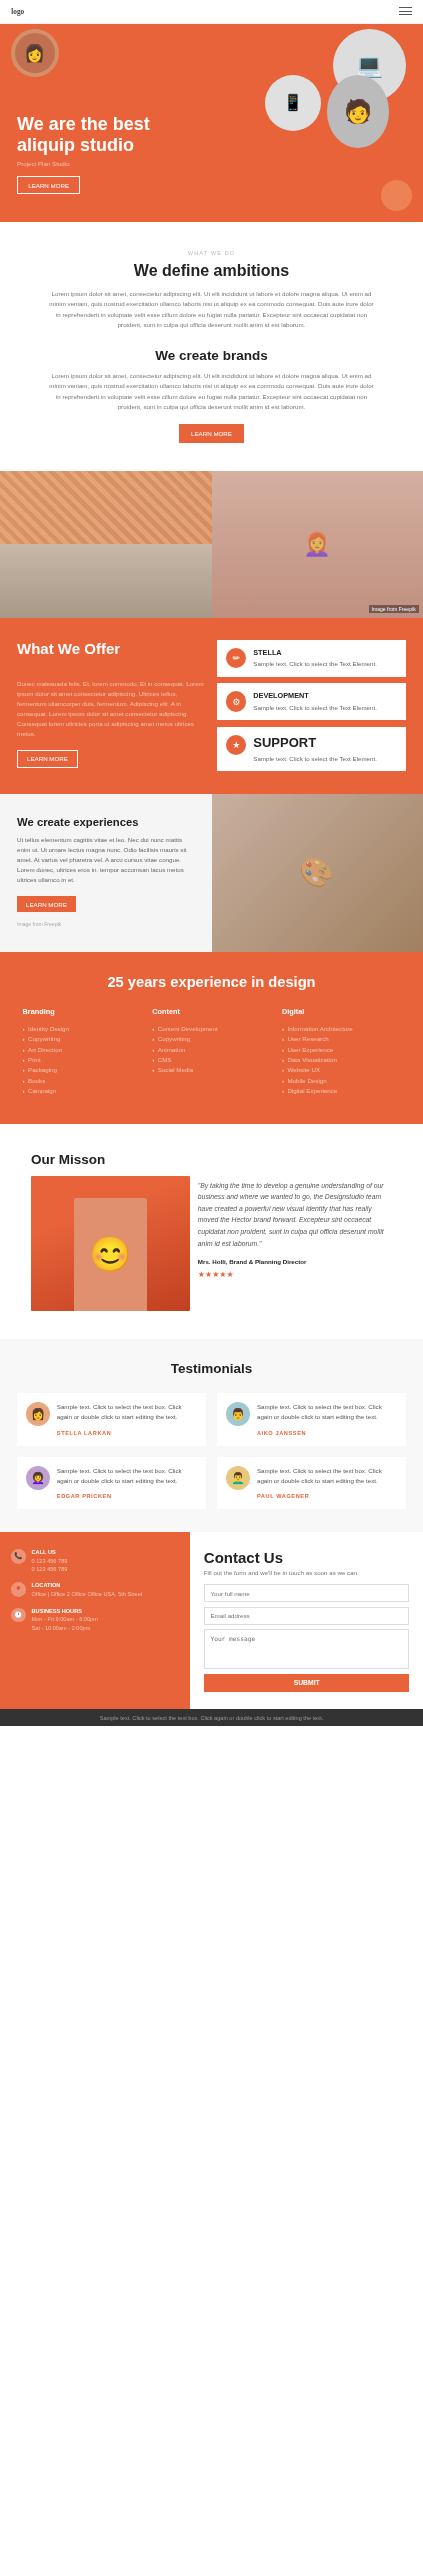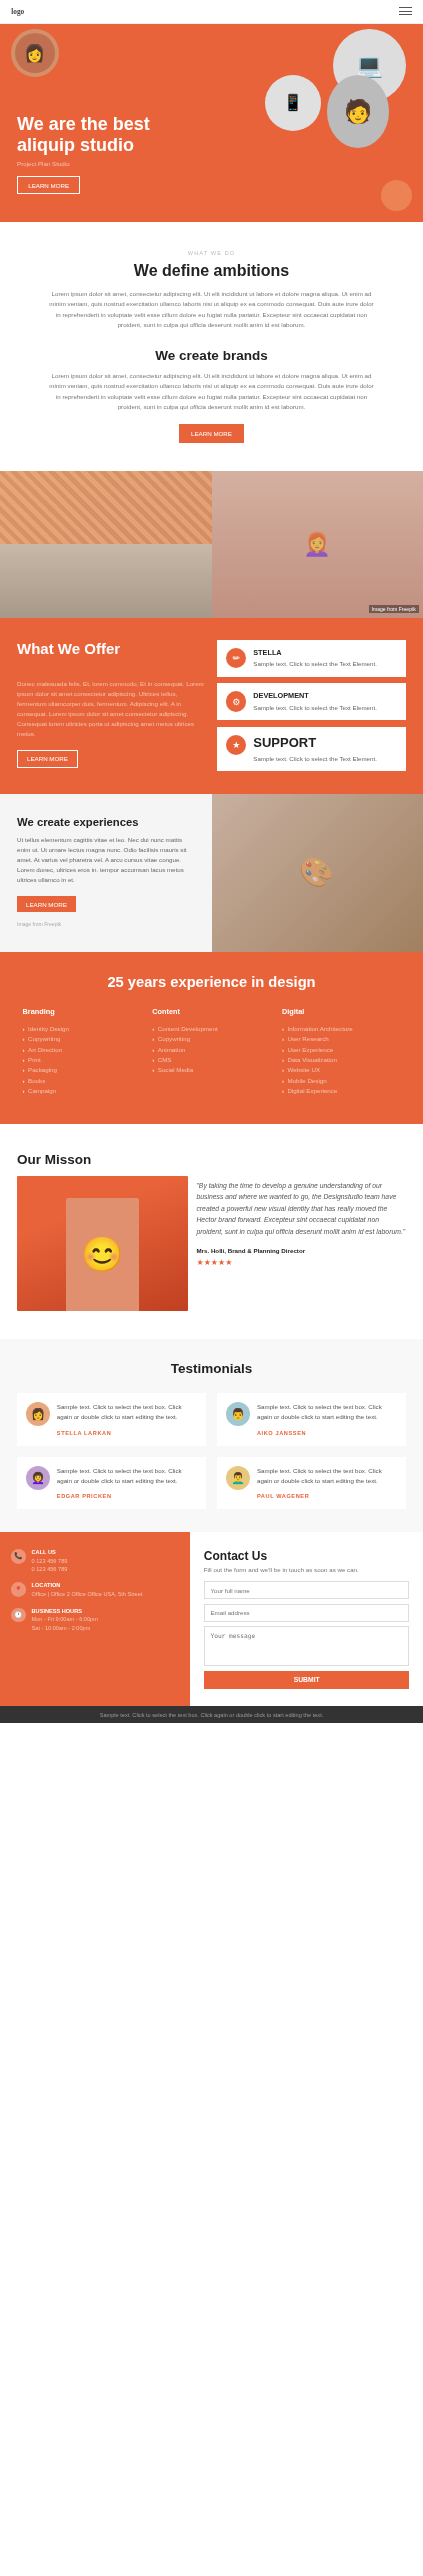--- a/index.html
+++ b/index.html
@@ -149,21 +149,21 @@
           <li style="font-size: 6.2px; color: rgb(245, 196, 176); padding: 1.7px 0px; display: flex; align-items: center; gap: 3.4px;"><span style="color:#fff;">›</span>User Experience</li>
           <li style="font-size: 6.2px; color: rgb(245, 196, 176); padding: 1.7px 0px; display: flex; align-items: center; gap: 3.4px;"><span style="color:#fff;">›</span>Data Visualization</li>
           <li style="font-size: 6.2px; color: rgb(245, 196, 176); padding: 1.7px 0px; display: flex; align-items: center; gap: 3.4px;"><span style="color:#fff;">›</span>Website UX</li>
           <li style="font-size: 6.2px; color: rgb(245, 196, 176); padding: 1.7px 0px; display: flex; align-items: center; gap: 3.4px;"><span style="color:#fff;">›</span>Mobile Design</li>
           <li style="font-size: 6.2px; color: rgb(245, 196, 176); padding: 1.7px 0px; display: flex; align-items: center; gap: 3.4px;"><span style="color:#fff;">›</span>Digital Experience</li>
         </ul>
     </div>
   </div>
 </section>
 
-<section style="padding:28px 17px;display:flex;gap:8px;justify-content:flex-end;">
+<section style="padding:28px 31px;display:flex;gap:8px;justify-content:flex-end;">
   <div style="width:45%;">
     <h2 style="font-size:13.5px;font-weight:bold;color:#222;margin-bottom:9px;">Our Misson</h2>
     <div style="width:100%;height:135px;background:linear-gradient(160deg,#e8633a 30%,#c04020 100%);border-radius:1.1px;overflow:hidden;display:flex;align-items:flex-end;justify-content:center;">
       <div style="width:73px;height:113px;background:#e0906e;border-radius:2.3px 2.3px 0 0;display:flex;align-items:center;justify-content:center;">
         <span style="font-size:34px;">😊</span>
       </div>
     </div>
   </div>
   <div style="width:55%;padding-top:28px;">
     <p style="font-size:6.8px;color:#555;line-height:1.7;font-style:italic;margin-bottom:9px;">"By taking the time to develop a genuine understanding of our business and where we wanted to go, the Designstudio team have created a powerful new visual identity that has really moved the Hector brand forward. Excepteur sint occaecat cupidatat non proident, sunt in culpa qui officia deserunt mollit anim id est laborum."</p>
@@ -219,21 +219,21 @@
       <div style="width:14.7px;height:14.7px;border-radius:50%;background:rgba(255,255,255,0.3);display:flex;align-items:center;justify-content:center;flex-shrink:0;font-size:6.8px;color:#fff;">🕐</div>
       <div>
         <div style="font-size:5.6px;font-weight:bold;color:#fff;text-transform:uppercase;margin-bottom:1.7px;">BUSINESS HOURS</div>
         <div style="font-size:5.6px;color:#f5c4b0;line-height:1.5;white-space:pre-line;">Mon - Fri 9:00am - 6:00pm
 Sat - 10:00am - 2:00pm</div>
       </div>
     </div>
   </div>
 
   <div style="width:55%;padding:17px 13.5px;background:#fff;">
-    <h3 style="font-size:12px;font-weight:bold;color:#222;margin-bottom:3.4px;">Contact Us</h3>
+    <h3 style="font-size:15px;font-weight:bold;color:#222;margin-bottom:3.4px;">Contact Us</h3>
     <p style="font-size:6.2px;color:#777;margin-bottom:8px;">Fill out the form and we'll be in touch as soon as we can.</p>
     <div style="display:flex;flex-direction:column;gap:4.5px;">
       <input type="text" style="border: 0.6px solid rgb(221, 221, 221); padding: 4.5px 5.6px; font-size: 6.2px; color: rgb(51, 51, 51); outline: none;" placeholder="Your full name">
       <input type="email" style="border: 0.6px solid rgb(221, 221, 221); padding: 4.5px 5.6px; font-size: 6.2px; color: rgb(51, 51, 51); outline: none;" placeholder="Email address">
       <textarea style="border: 0.6px solid rgb(221, 221, 221); padding: 4.5px 5.6px; font-size: 6.2px; color: rgb(51, 51, 51); height: 40px; resize: none; outline: none;" placeholder="Your message"></textarea>
       <button style="background:#e8633a;color:#fff;border:none;padding:5.6px;font-size:6.8px;cursor:pointer;font-weight:bold;">SUBMIT</button>
     </div>
   </div>
 </div>
 

